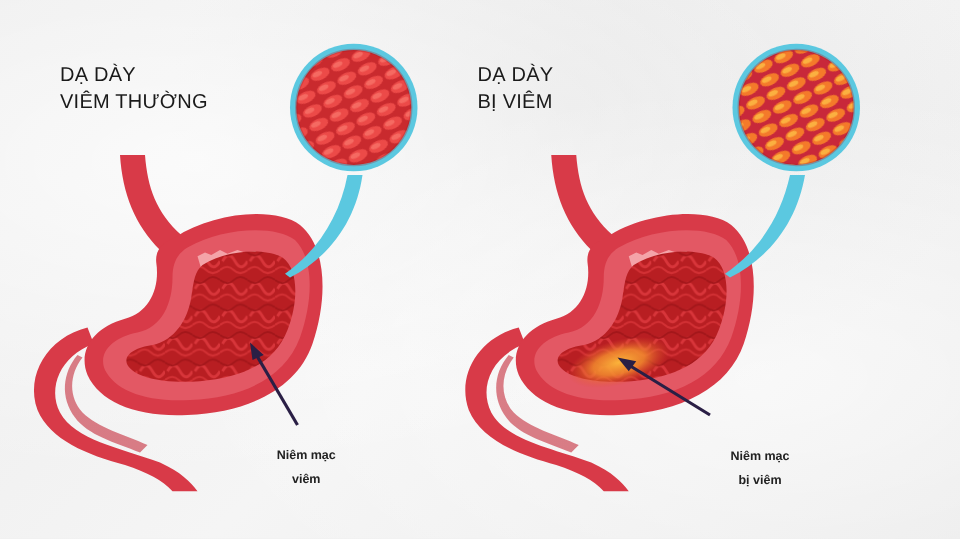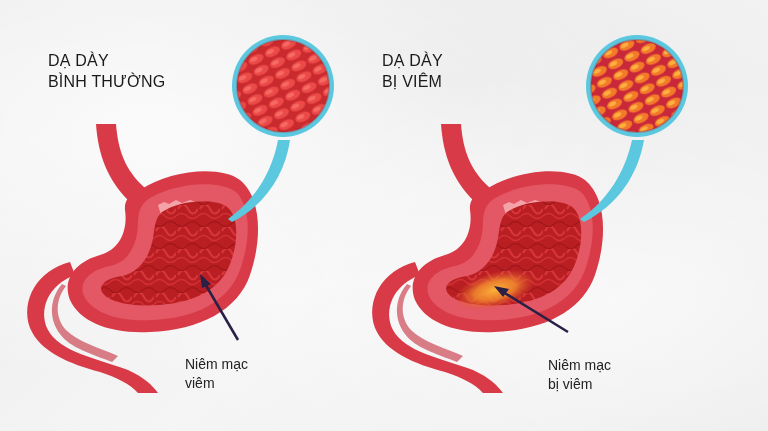--- a/index.html
+++ b/index.html
@@ -23,22 +23,24 @@
     color: #1a1a1a;
     font-size: 16px;
     line-height: 21px;
     text-align: left;
     letter-spacing: 0.2px;
   }
   .title span { display: block; }
   .label {
     position: absolute;
     color: #222;
-    font-size: 14px;
+    font-size: 10px;
     line-height: 19px;
+    text-align: center;
+    font-weight: bold;
   }
   .label span { display: block; }
 </style>
 </head>
 <body>
 
 <div class="bg"></div>
 
 <svg class="art" width="768" height="431" viewBox="0 0 768 431">
   <defs>
@@ -113,21 +115,21 @@
     <circle cx="637" cy="86" r="46" fill="none" stroke="#a81c22" stroke-opacity="0.3" stroke-width="2"></circle>
   </g>
   <g>
     <line x1="568" y1="332" x2="503" y2="292" stroke="#2a1f45" stroke-width="2.5"></line>
     <path d="M494 286 L509 289 L503 297 Z" fill="#2a1f45"></path>
   </g>
 </svg>
 
 <div class="title" style="left:48px; top:50px; width:150px;">
   <span>DẠ DÀY</span>
-  <span>BÌNH THƯỜNG</span>
+  <span>VIÊM THƯỜNG</span>
 </div>
 
 <div class="title" style="left:382px; top:50px; width:120px;">
   <span>DẠ DÀY</span>
   <span>BỊ VIÊM</span>
 </div>
 
 <div class="label" style="left:185px; top:355px; width:120px;">
   <span>Niêm mạc</span>
   <span>viêm</span>

